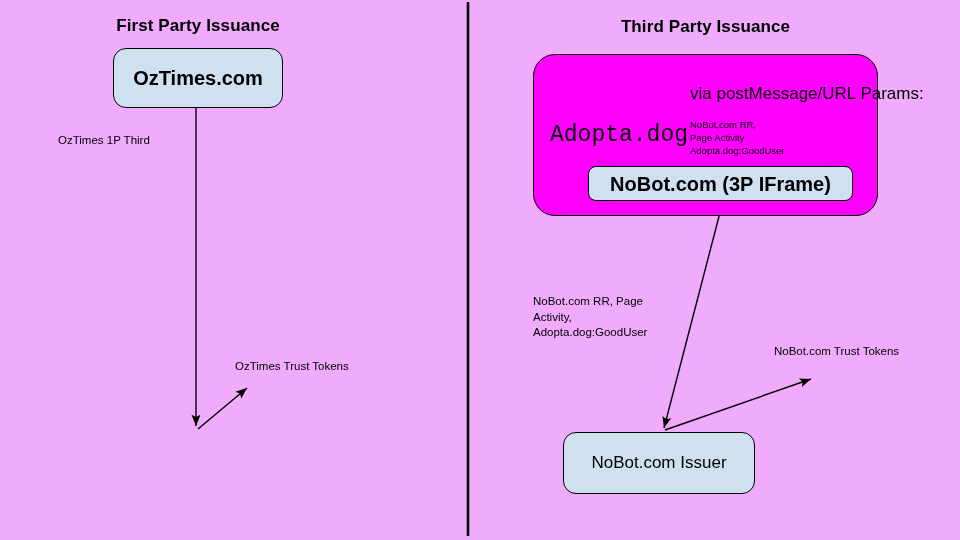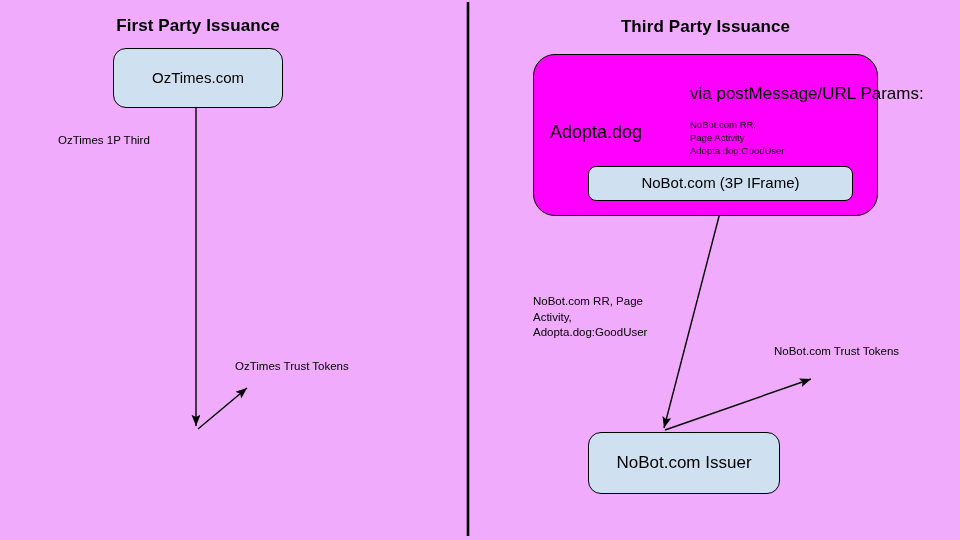--- a/index.html
+++ b/index.html
@@ -71,34 +71,36 @@
     line-height: 1.35;
     white-space: pre-line;
   }
   .inner-label {
     position: absolute;
     font-family: "Liberation Sans", sans-serif;
     color: #000000;
     white-space: pre-line;
   }
   #label-adopta {
-    font-size: 18px;
+    font-size: 23px;
     line-height: 1.1;
+    font-family: Liberation Mono, monospace;
   }
   #label-via {
     font-size: 17px;
     line-height: 1.2;
   }
   #label-params {
     font-size: 9.5px;
     line-height: 1.35;
   }
   #node-oztimes-com,
   #node-nobot-iframe {
-    font-size: 15px;
+    font-size: 20px;
+    font-weight: bold;
   }
   #node-oztimes-issuer,
   #node-nobot-issuer {
     font-size: 17px;
   }
 </style>
 </head>
 <body>
 
 <div id="canvas">
@@ -146,15 +148,15 @@
 Adopta.dog:GoodUser</div>
 
   <div class="node blue" id="node-nobot-iframe" style="left:588px; top:166px; width:265px; height:35px; border-radius:8px;">NoBot.com (3P IFrame)</div>
 
   <div class="edge-label" id="label-nobot-to-issuer" style="left:533px; top:282px;margin-top:12px;">NoBot.com RR, Page
 Activity,
 Adopta.dog:GoodUser</div>
 
   <div class="edge-label" id="label-nobot-tokens" style="left:774px; top:344px;">NoBot.com Trust Tokens</div>
 
-  <div class="node blue" id="node-nobot-issuer" style="left:563px; top:432px; width:192px; height:62px;margin-left:25px;">NoBot.com Issuer</div>
+  <div class="node blue" id="node-nobot-issuer" style="left:563px; top:432px; width:192px; height:62px;">NoBot.com Issuer</div>
 
 </div>
 
 </body></html>

